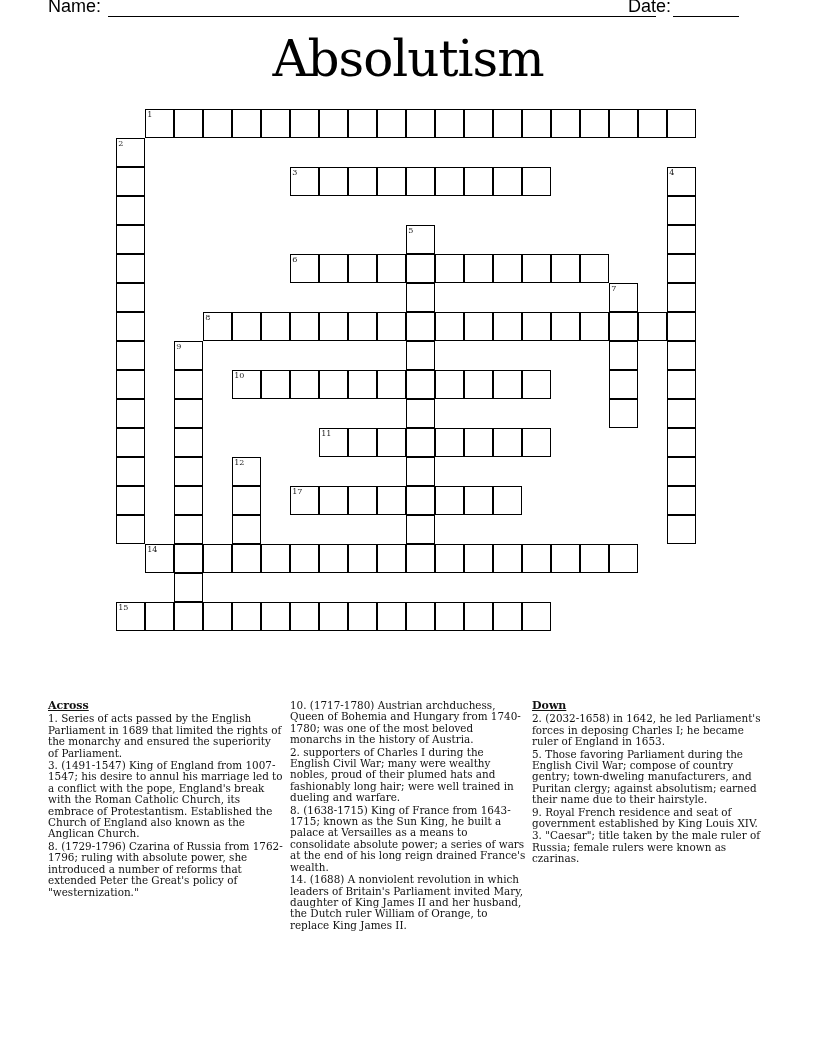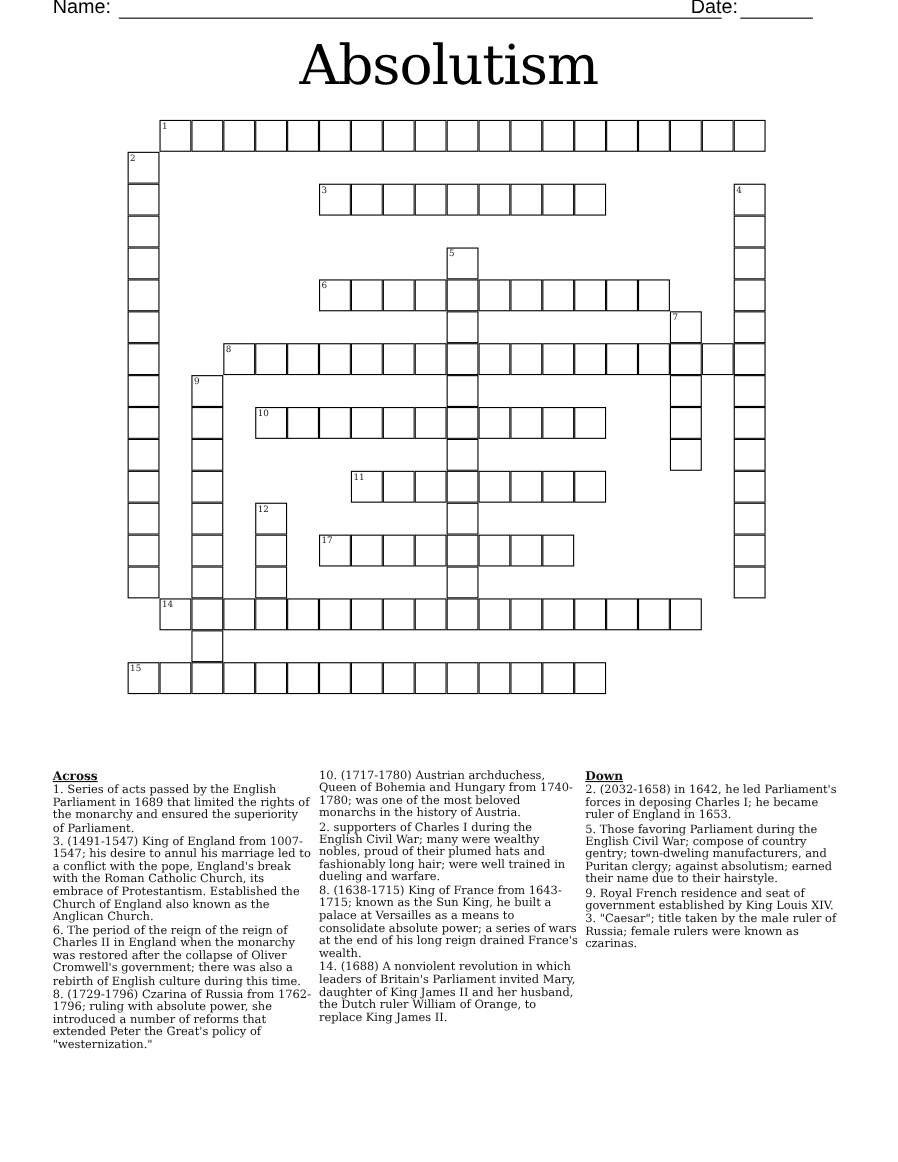--- a/index.html
+++ b/index.html
@@ -228,21 +228,20 @@
     <div class="cell" style="left: 377px; top: 493px;"></div>
     <div class="cell" style="left: 406px; top: 493px;"></div>
   </div>
 
 <div class="clues">
   <div class="col col1">
     <div class="sec-title">Across</div>
     <div id="across-a">
         <div class="clue"><span class="n">1.</span><span> Series of acts passed by the English Parliament in 1689 that limited the rights of the monarchy and ensured the superiority of Parliament.</span></div>
         <div class="clue"><span class="n">3.</span><span> (1491-1547) King of England from 1007-1547; his desire to annul his marriage led to a conflict with the pope, England's break with the Roman Catholic Church, its embrace of Protestantism. Established the Church of England also known as the Anglican Church.</span></div>
-        <div class="clue"><span class="n">6.</span><span> The period of the reign of the reign of Charles II in England when the monarchy was restored after the collapse of Oliver Cromwell's government; there was also a rebirth of English culture during this time.</span></div>
         <div class="clue"><span class="n">8.</span><span> (1729-1796) Czarina of Russia from 1762-1796; ruling with absolute power, she introduced a number of reforms that extended Peter the Great's policy of "westernization."</span></div>
       </div>
   </div>
   <div class="col col2">
     <div id="across-b">
         <div class="clue"><span class="n">10.</span><span> (1717-1780) Austrian archduchess, Queen of Bohemia and Hungary from 1740-1780; was one of the most beloved monarchs in the history of Austria.</span></div>
         <div class="clue"><span class="n">2.</span><span> supporters of Charles I during the English Civil War; many were wealthy nobles, proud of their plumed hats and fashionably long hair; were well trained in dueling and warfare.</span></div>
         <div class="clue"><span class="n">8.</span><span> (1638-1715) King of France from 1643-1715; known as the Sun King, he built a palace at Versailles as a means to consolidate absolute power; a series of wars at the end of his long reign drained France's wealth.</span></div>
         <div class="clue"><span class="n">14.</span><span> (1688) A nonviolent revolution in which leaders of Britain's Parliament invited Mary, daughter of King James II and her husband, the Dutch ruler William of Orange, to replace King James II.</span></div>
       </div>

